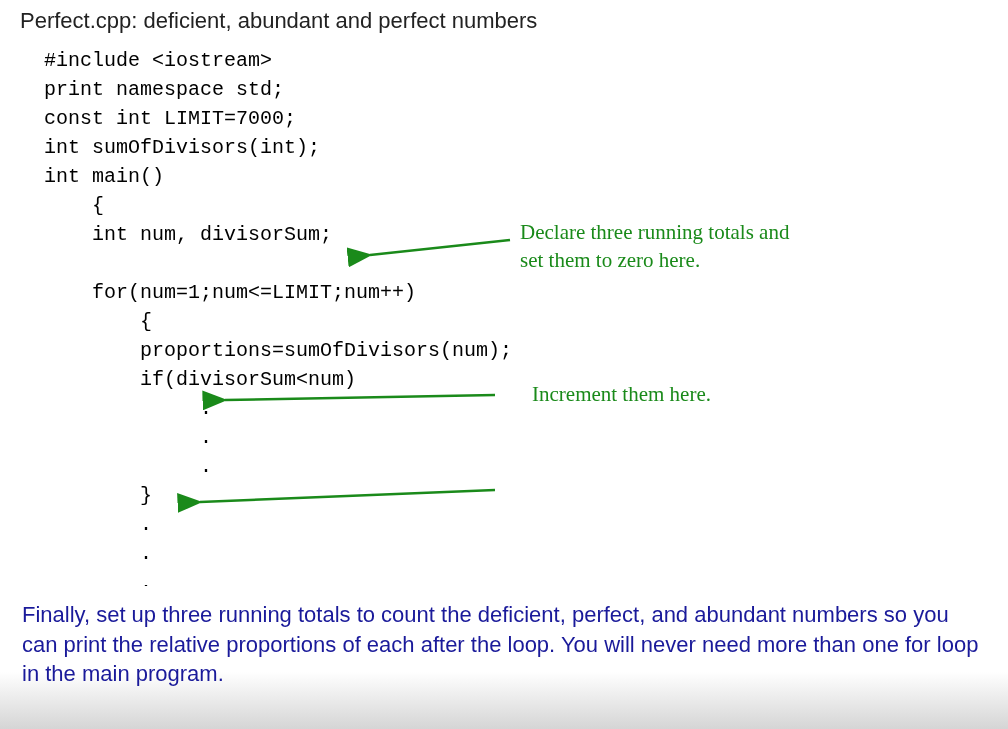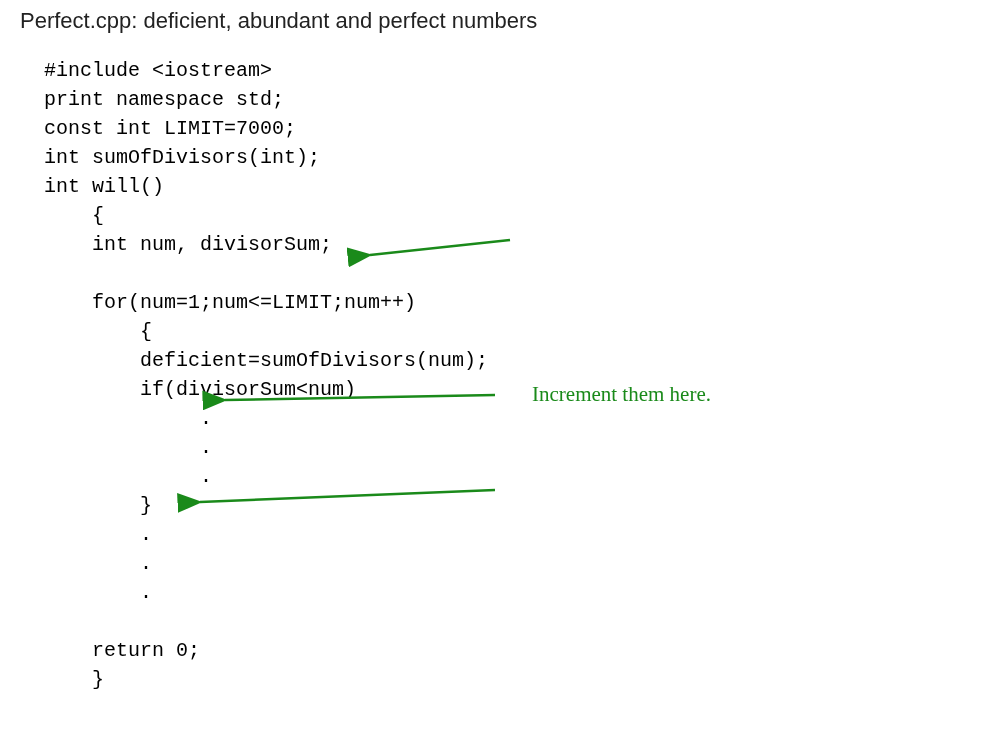--- a/index.html
+++ b/index.html
@@ -15,21 +15,21 @@
     .container {
       background: #ffffff;
       padding: 8px 20px 20px 20px;
       position: relative;
       height: 100%;
       box-sizing: border-box;
     }
     .title {
       font-size: 22px;
       color: #222;
-      margin-bottom: 22px;
+      margin-bottom: 12px;
       font-family: Arial, sans-serif;
     }
     .code {
       font-family: "Courier New", monospace;
       font-size: 20px;
       color: #000;
       line-height: 1.45;
       white-space: pre;
       font-weight: 500;
     }
@@ -61,50 +61,53 @@
 </head>
 <body>
 
 <div class="container">
   <div class="title">Perfect.cpp: deficient, abundant and perfect numbers</div>
 
   <div class="code"><span>  #include &lt;iostream&gt;</span>
 <span>  print namespace std;</span>
 <span>  const int LIMIT=7000;</span>
 <span>  int sumOfDivisors(int);</span>
-<span>  int will()</span>
+<span>  int main()</span>
 <span>      {</span>
 <span>      int num, divisorSum;</span>
 <span></span>
 <span>      for(num=1;num&lt;=LIMIT;num++)</span>
 <span>          {</span>
-<span>          deficient=sumOfDivisors(num);</span>
+<span>          proportions=sumOfDivisors(num);</span>
 <span>          if(divisorSum&lt;num)</span>
 <span>               .</span>
 <span>               .</span>
 <span>               .</span>
 <span>          }</span>
 <span>          .</span>
 <span>          .</span>
 <span>          .</span>
 <span></span>
 <span>      return 0;</span>
 <span>      }</span></div>
 
   <svg class="arrow" style="left:360px; top:225px; width:160px; height:50px;">
     <defs>
       <marker id="arrowhead" markerWidth="10" markerHeight="8" refX="1" refY="4" orient="auto">
         <polygon points="10 0, 0 4, 10 8" fill="#1a8a1a"></polygon>
       </marker>
     </defs>
     <line x1="150" y1="15" x2="10" y2="30" stroke="#1a8a1a" stroke-width="2.5" marker-end="url(#arrowhead)"></line>
   </svg>
+  <div class="annotation" style="left:520px; top:218px; white-space:pre-line;">Declare three running totals and
+set them to zero here.</div>
 
   <svg class="arrow" style="left:215px; top:380px; width:290px; height:30px;">
     <line x1="280" y1="15" x2="10" y2="20" stroke="#1a8a1a" stroke-width="2.5" marker-end="url(#arrowhead)"></line>
   </svg>
   <div class="annotation" style="left:532px; top:380px;">Increment them here.</div>
 
   <svg class="arrow" style="left:190px; top:480px; width:315px; height:30px;">
     <line x1="305" y1="10" x2="10" y2="22" stroke="#1a8a1a" stroke-width="2.5" marker-end="url(#arrowhead)"></line>
   </svg>
 
+  <div class="footer">Finally, set up three running totals to count the deficient, perfect, and abundant numbers so you can print the relative proportions of each after the loop.  You will never need more than one for loop in the main program.</div>
 </div>
 
 </body></html>

